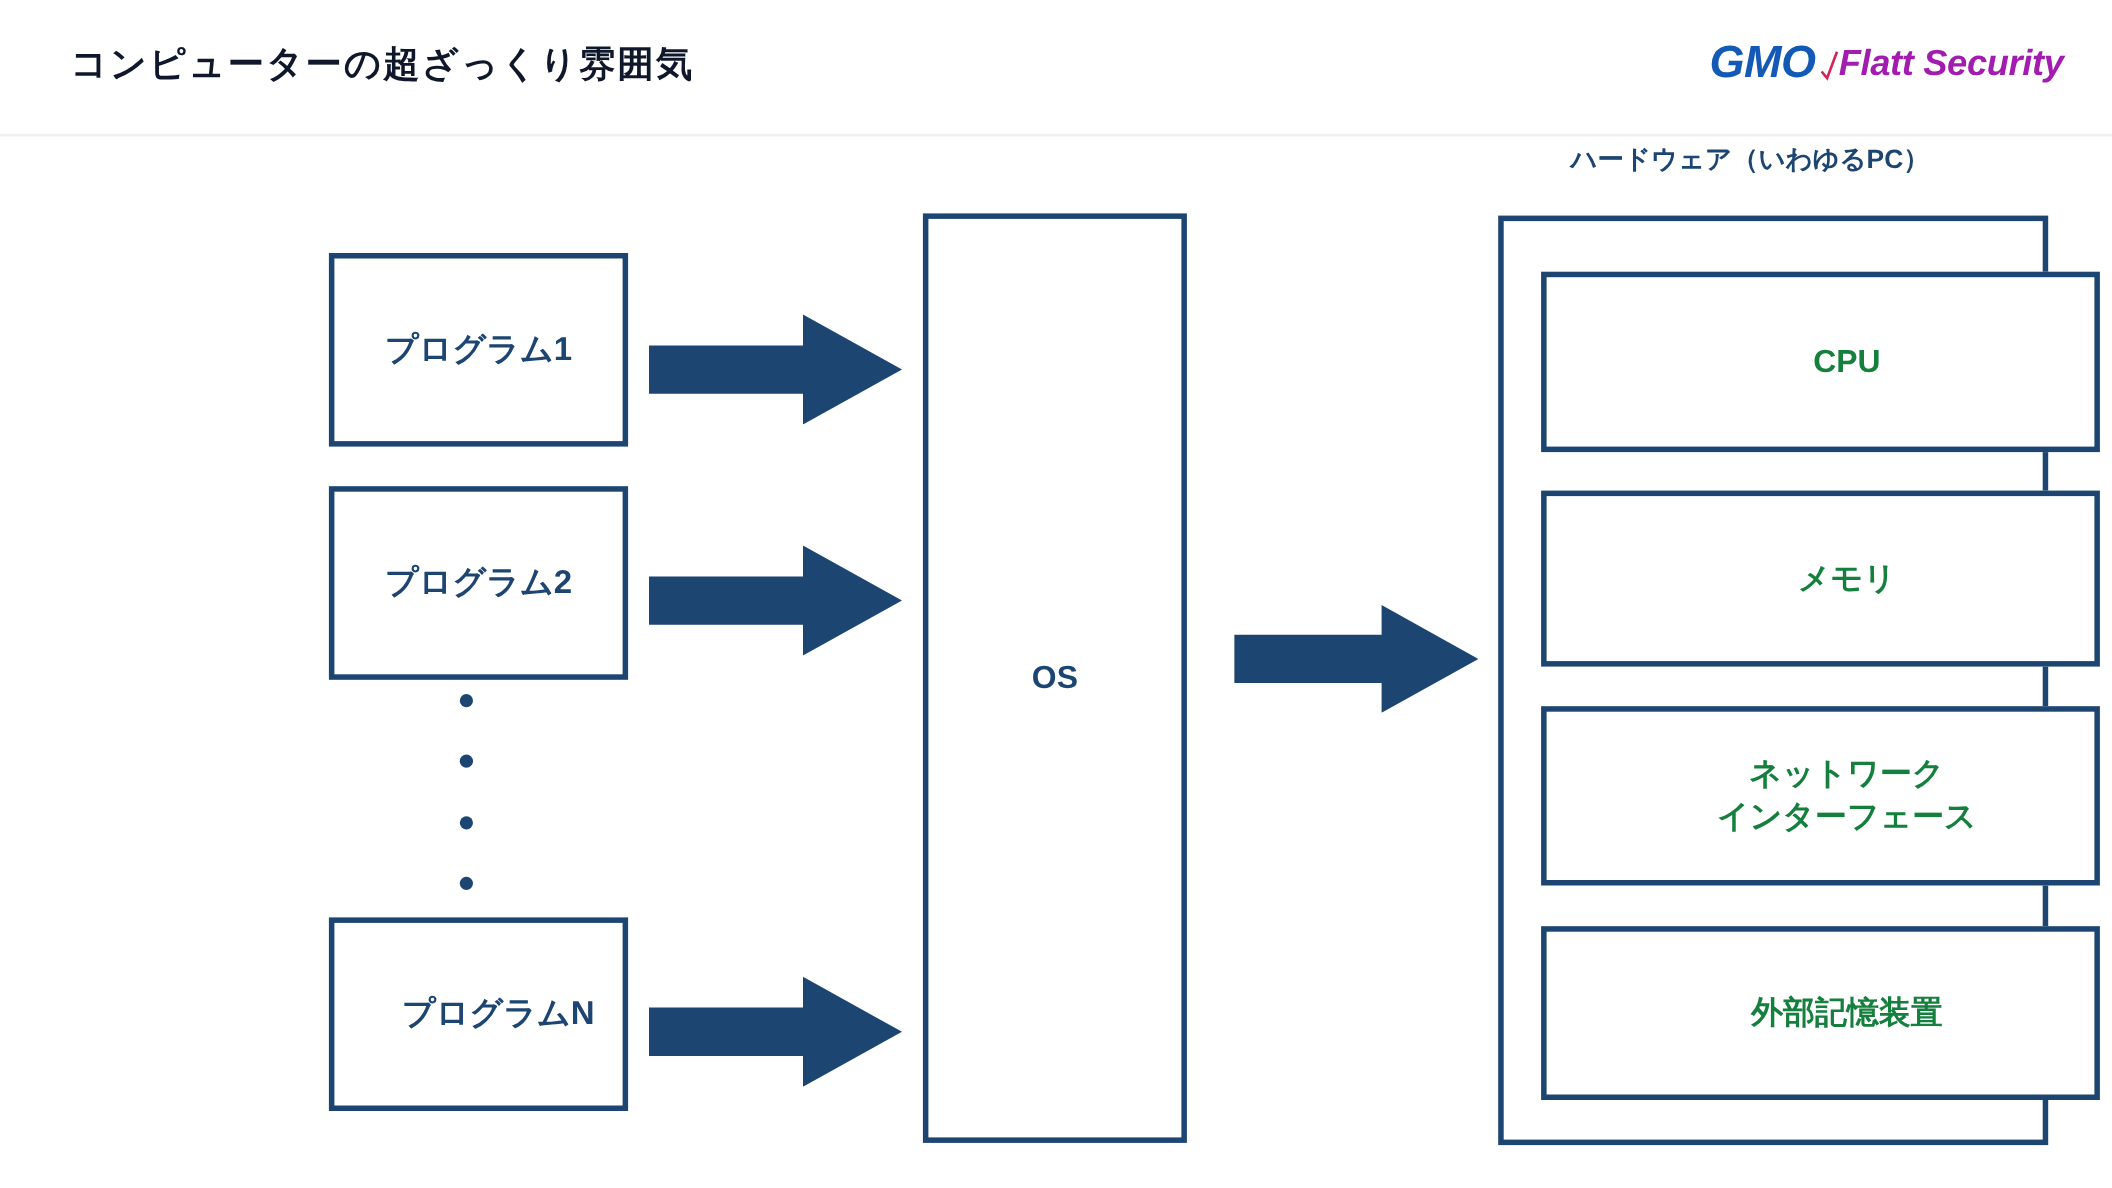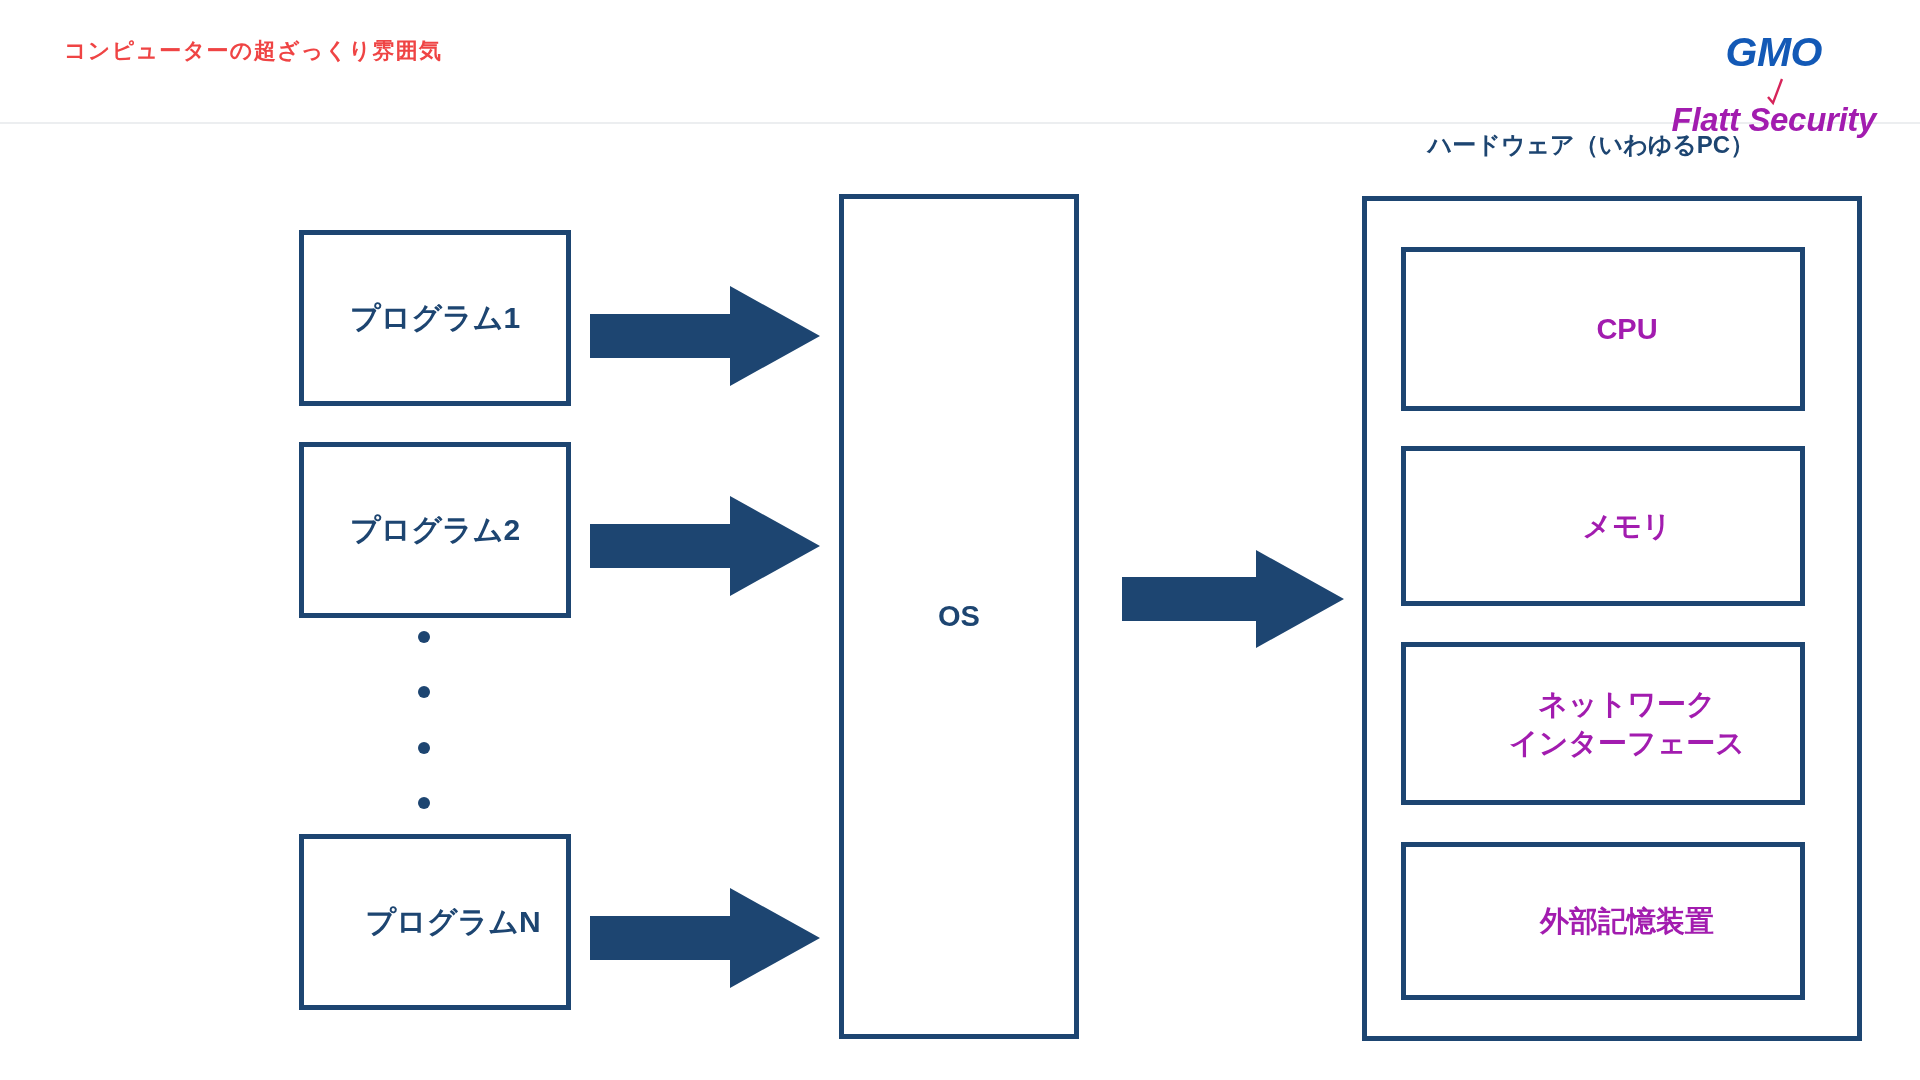--- a/index.html
+++ b/index.html
@@ -24,35 +24,34 @@
     width: 1920px;
     height: 124px;
     background: #ffffff;
     border-bottom: 2px solid #eceef0;
     box-sizing: border-box;
   }
   #page-title {
     position: absolute;
     left: 64px;
     top: 36px;
-    font-size: 22px;
+    font-size: 33px;
     font-weight: 700;
     letter-spacing: 0.06em;
-    color: #ef4444;
+    color: #0f172a;
     white-space: nowrap;
   }
   #brand-logo {
     position: absolute;
     right: 44px;
     top: 32px;
     height: 48px;
     display: flex;
     align-items: center;
     white-space: nowrap;
-    flex-direction: column;
   }
   #brand-gmo {
     font-size: 41px;
     font-weight: 700;
     font-style: italic;
     letter-spacing: -0.012em;
     color: #1359b6;
     line-height: 1;
   }
   #brand-swoosh {
@@ -147,28 +146,28 @@
     height: 845px;
     display: block;
     background: #ffffff;
   }
   .hw-box {
     position: absolute;
     box-sizing: border-box;
     border: 5px solid #1d4571;
     background: #ffffff;
     left: 34px;
-    width: 404px;
+    width: 508px;
     display: flex;
     align-items: center;
     justify-content: center;
     text-align: center;
     font-size: 29px;
     font-weight: 700;
-    color: #a21caf;
+    color: #15803d;
     line-height: 1.32;
     padding-left: 48px;
   }
   #hw-box-0 { top: 46px;  height: 164px; }
   #hw-box-1 { top: 245px; height: 160px; }
   #hw-box-2 { top: 441px; height: 163px; }
   #hw-box-3 { top: 641px; height: 158px; }
 
   
   .block-arrow {

